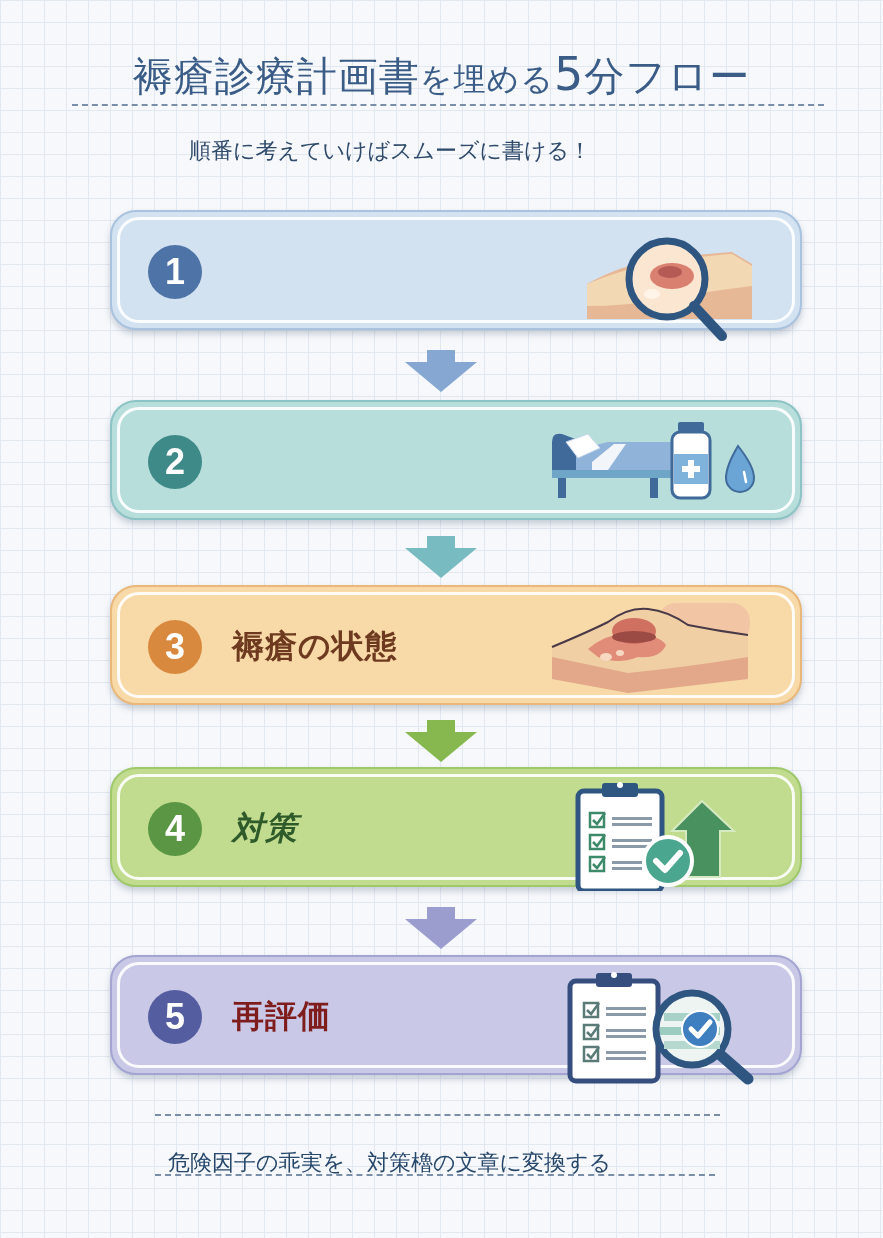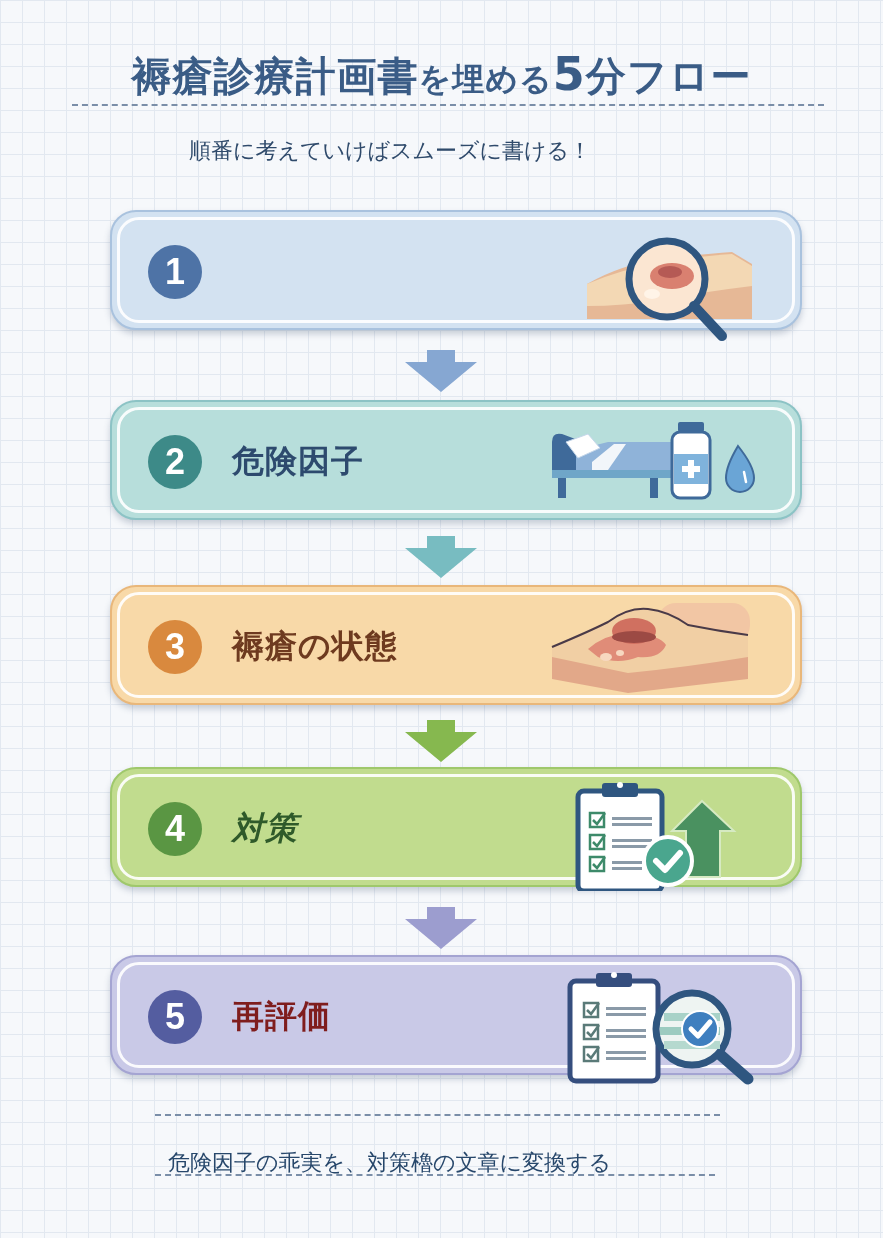--- a/index.html
+++ b/index.html
@@ -10,21 +10,21 @@
     background-image:
       linear-gradient(to right, #e2e8f0 1px, transparent 1px),
       linear-gradient(to bottom, #e2e8f0 1px, transparent 1px);
     background-size: 22px 22px;
     position: relative;
     overflow: hidden;
     color: #2d4a6e;
   }
   .title {
     position: absolute; left: 0; width: 883px; top: 44px;
-    text-align: center; font-weight: bold; font-size: 40px;
+    text-align: center; font-weight: normal; font-size: 40px;
     color: #3a5c86; letter-spacing: 1px; line-height: 60px;
   }
   .title .small { font-size: 32px; }
   .title .num { font-size: 46px; }
   .dash-line {
     position: absolute; height: 0;
     border-top: 2px dashed #7a8ea8;
   }
   .subtitle {
     position: absolute; left: 0; width: 760px; top: 136px;
@@ -85,21 +85,20 @@
   </svg>
 </div>
 
 <svg class="arrow" style="top:350px;" viewBox="0 0 72 42">
   <polygon points="22,0 50,0 50,12 72,12 36,42 0,12 22,12" fill="#86a7d2"></polygon>
 </svg>
 
 <div class="step" style="top:400px; background:#b7dedb; border:2px solid #8cc3c5;">
   <div class="inner"></div>
   <div class="badge" style="background:#3d8a88;">2</div>
-  <div class="step-label" style="color:#2d4a6e;">危険因子</div>
   <svg class="illus" style="left:436px; top:20px;" width="220" height="80" viewBox="0 0 220 80">
     <path d="M4 20 Q4 10 14 12 L30 18 L30 50 L4 50 Z" fill="#3f6a9a"></path>
     <rect x="4" y="48" width="124" height="8" fill="#6fa6c8"></rect>
     <rect x="10" y="56" width="8" height="20" fill="#3f6a9a"></rect>
     <rect x="102" y="56" width="8" height="20" fill="#3f6a9a"></rect>
     <path d="M28 28 L60 20 L128 20 L128 48 L28 48 Z" fill="#8fb3d9"></path>
     <path d="M18 20 L40 12 L52 26 L30 36 Z" fill="#ffffff" stroke="#c5d7ea"></path>
     <path d="M44 40 L66 22 L78 22 L60 48 L44 48 Z" fill="#f2f6fa"></path>
     <rect x="130" y="0" width="26" height="10" rx="2" fill="#3f6a9a"></rect>
     <rect x="124" y="10" width="38" height="66" rx="8" fill="#ffffff" stroke="#3f6a9a" stroke-width="3"></rect>

